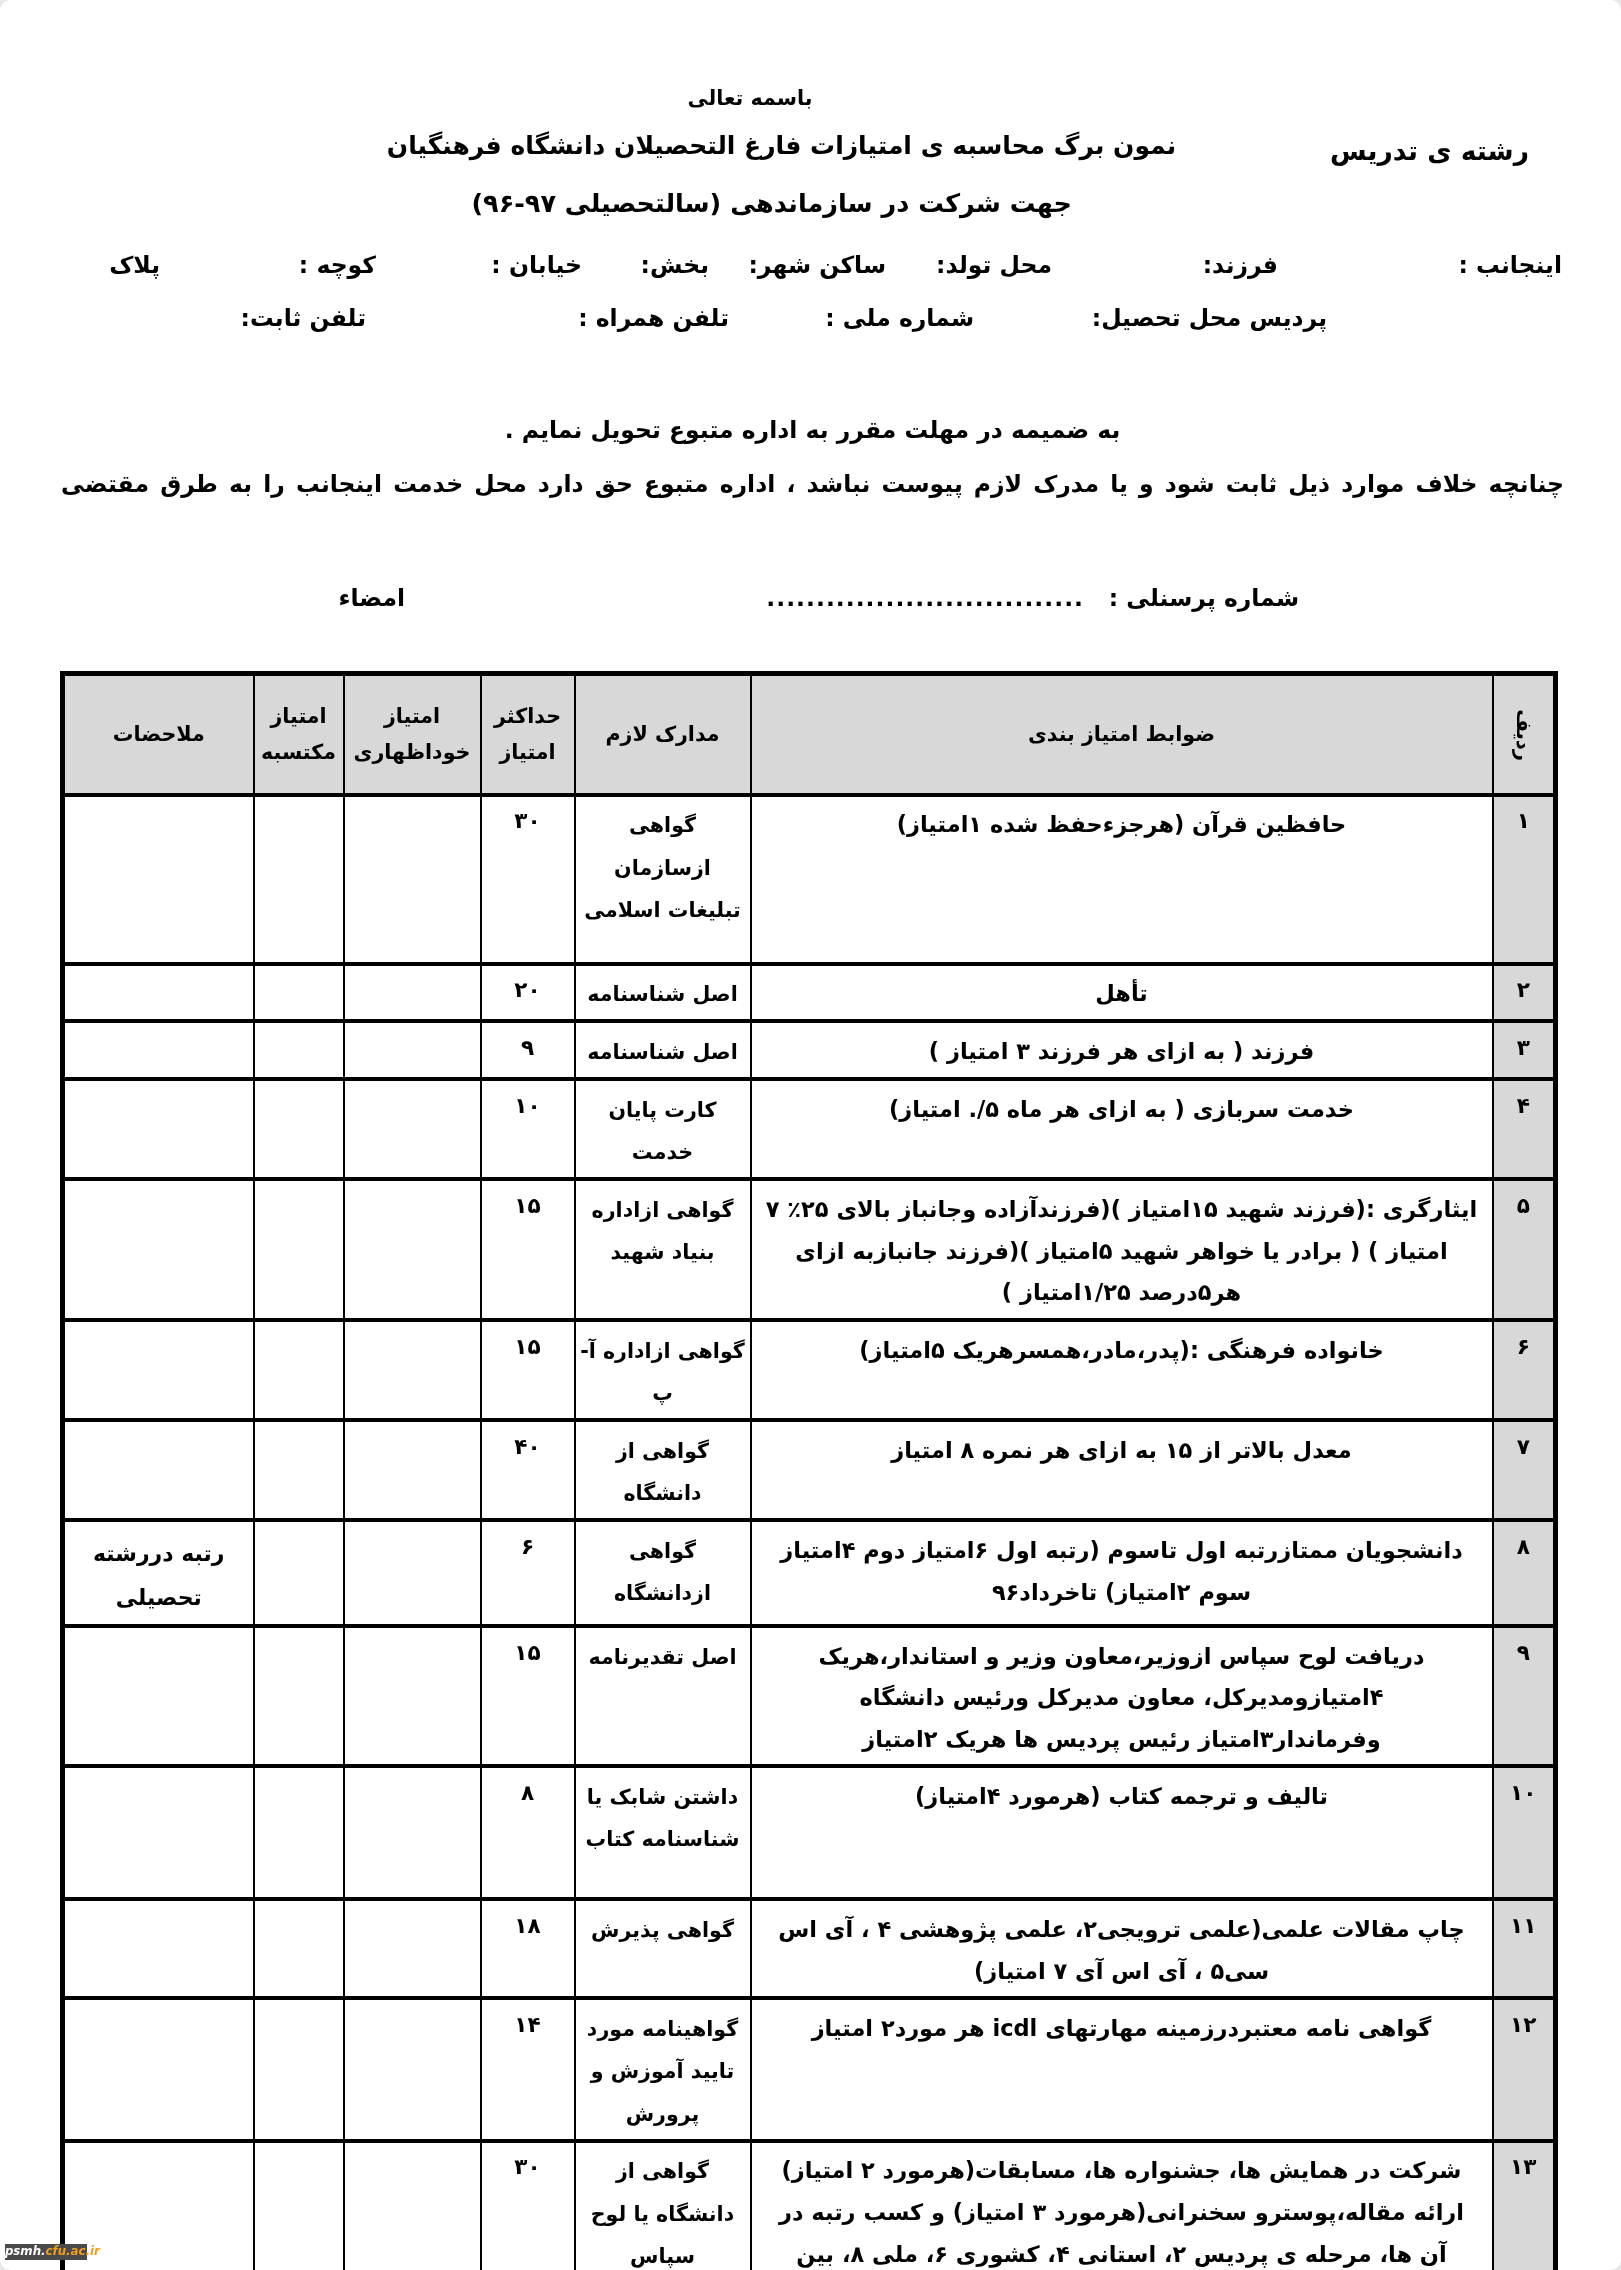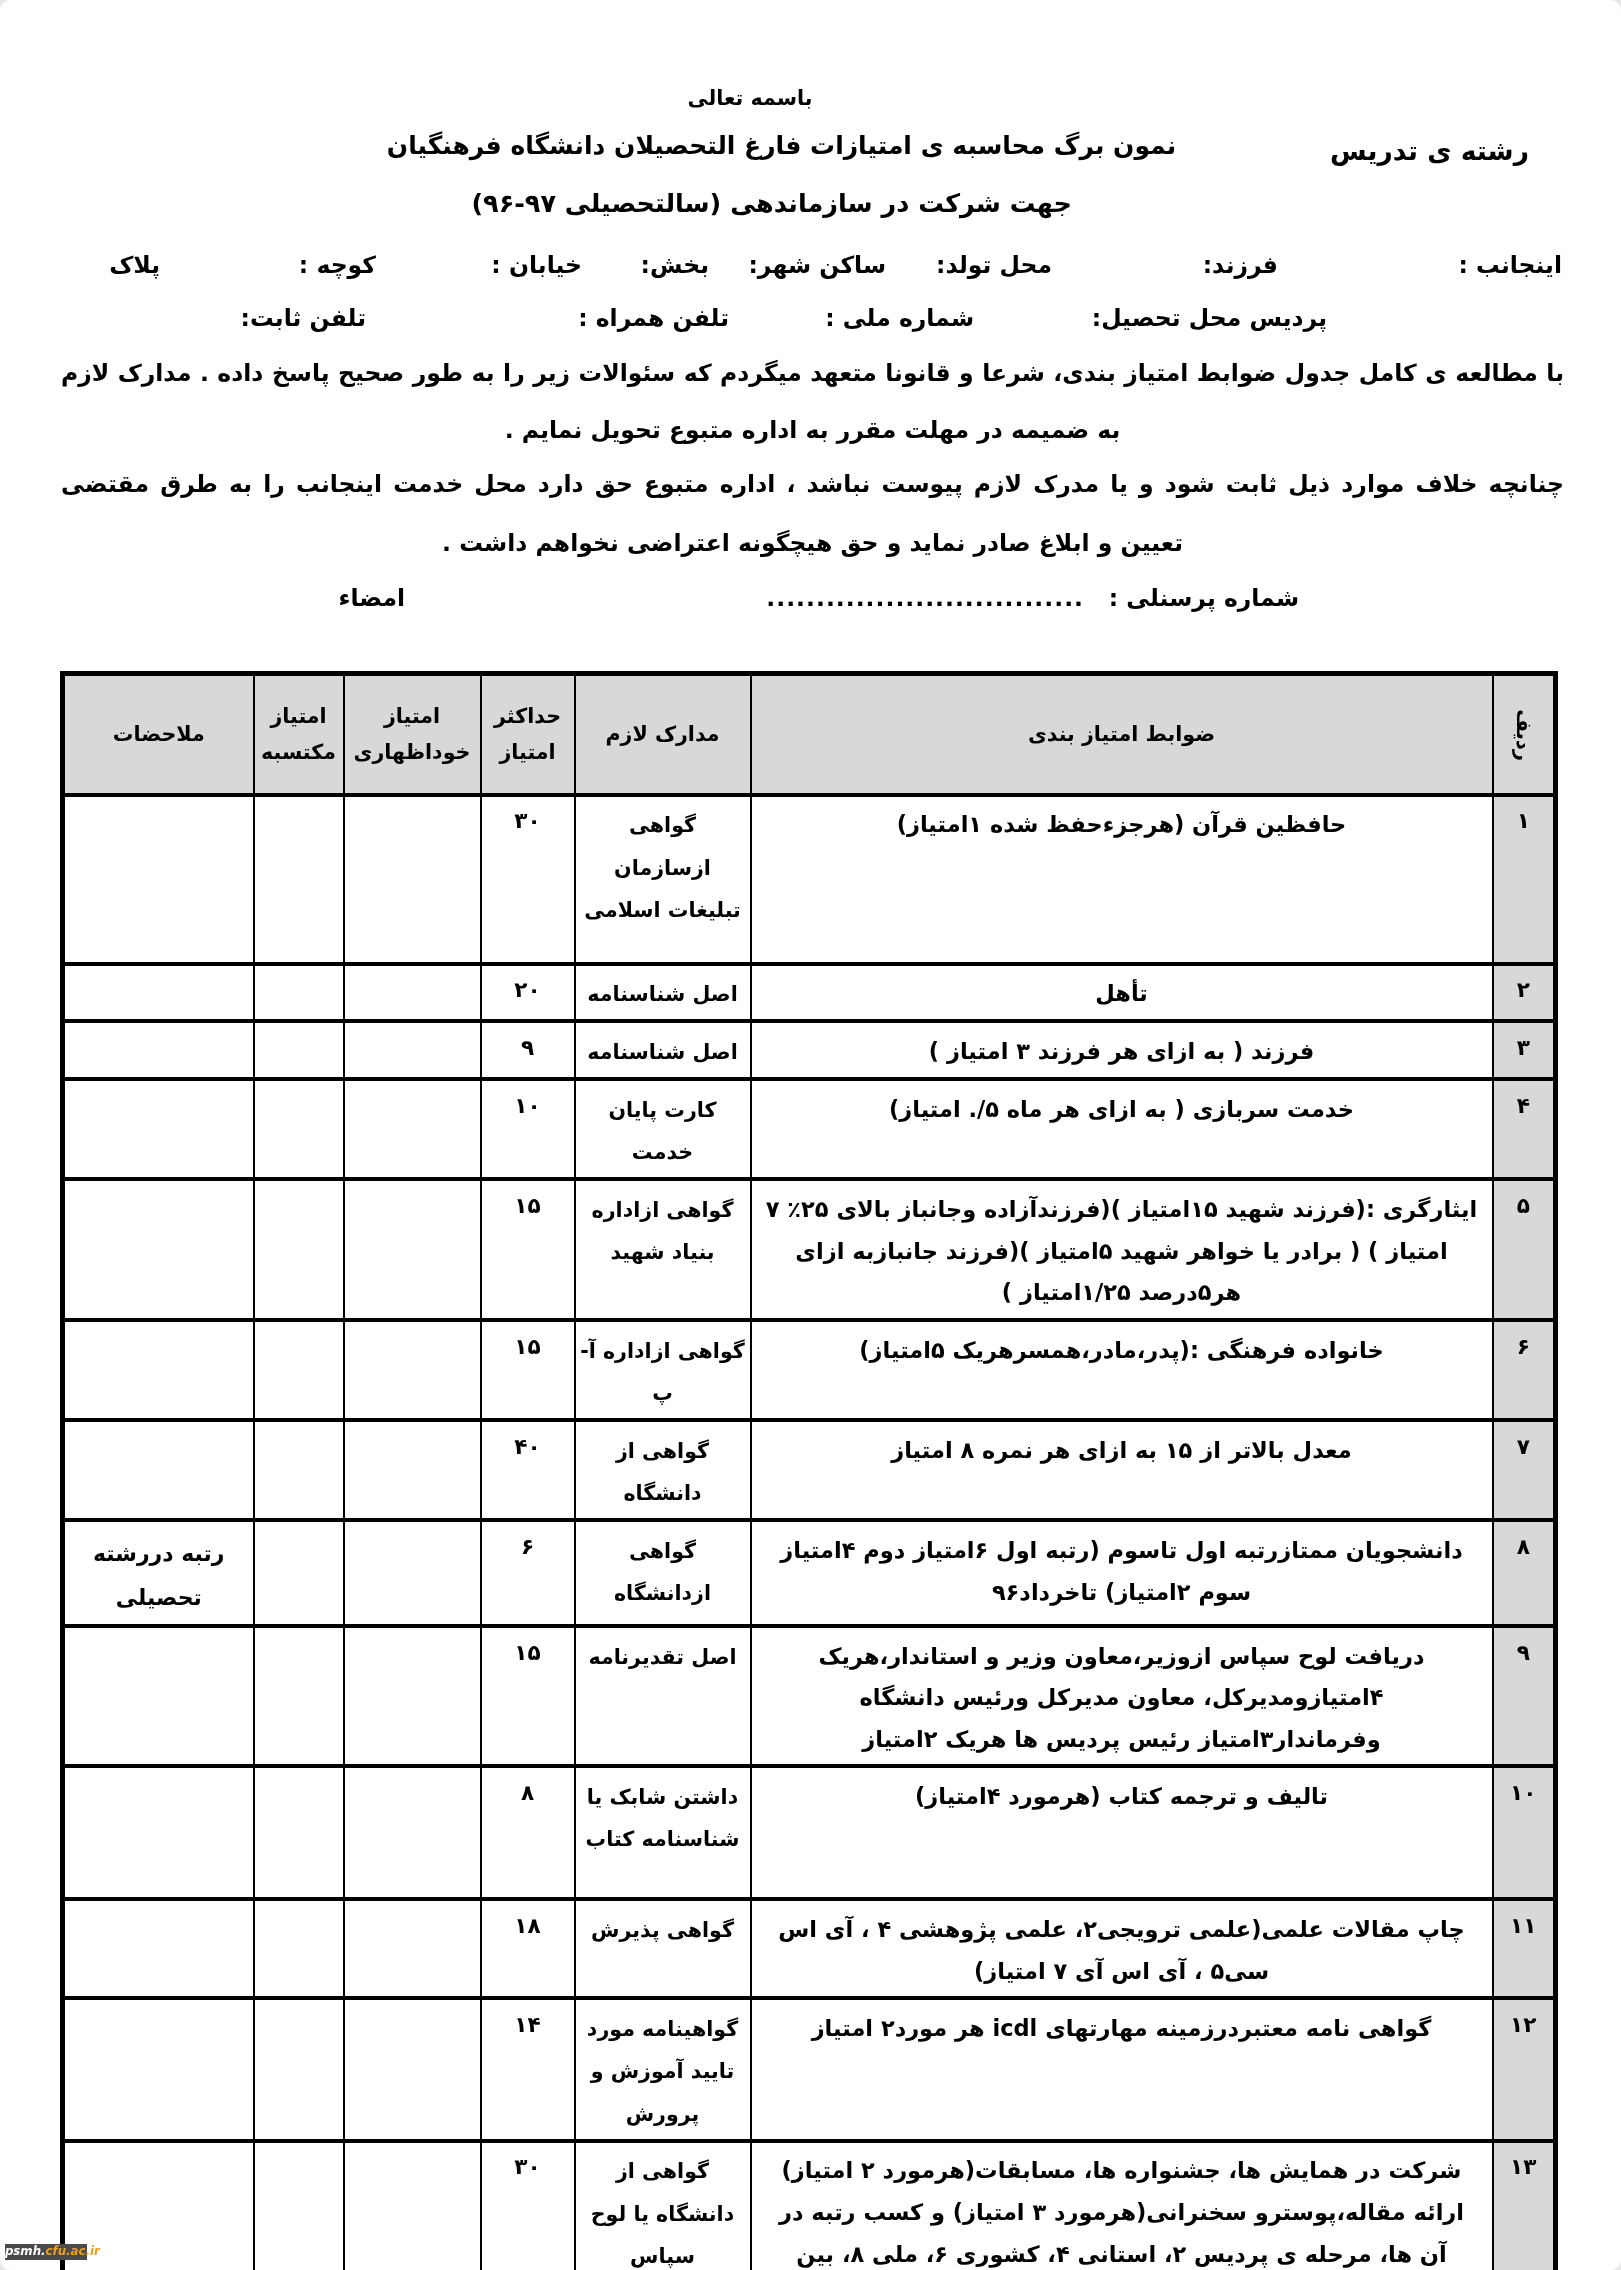--- a/index.html
+++ b/index.html
@@ -110,24 +110,22 @@
     <span class="pos-r1430">پلاک</span>
   </div>
 
   <div class="form-line fl2">
     <span class="pos-r240">پردیس محل تحصیل:</span>
     <span class="pos-r600">شماره ملی :</span>
     <span class="pos-r850">تلفن همراه :</span>
     <span class="pos-r1220">تلفن ثابت:</span>
   </div>
 
-  <div class="pledge pledge-justify p1">با مطالعه ی کامل جدول ضوابط امتیاز بندی، شرعا و قانونا متعهد میگردم که سئوالات زیر را به طور صحیح پاسخ داده . مدارک لازم</div>
   <div class="pledge pledge-center  p2">به ضمیمه در مهلت مقرر به  اداره متبوع تحویل نمایم .</div>
   <div class="pledge pledge-justify p3">چنانچه خلاف موارد ذیل ثابت شود و یا مدرک لازم پیوست نباشد ، اداره متبوع حق دارد محل خدمت اینجانب را به طرق مقتضی</div>
-  <div class="pledge pledge-center  p4">تعیین و ابلاغ صادر نماید و حق هیچگونه اعتراضی نخواهم داشت .</div>
 
   <div class="personnel-line">
     <span class="pn-label">شماره پرسنلی :</span>
     <span class="pn-dots">................................</span>
     <span class="pn-sign">امضاء</span>
   </div>
 
   <table class="score">
     <colgroup>
       <col style="width:63px">

